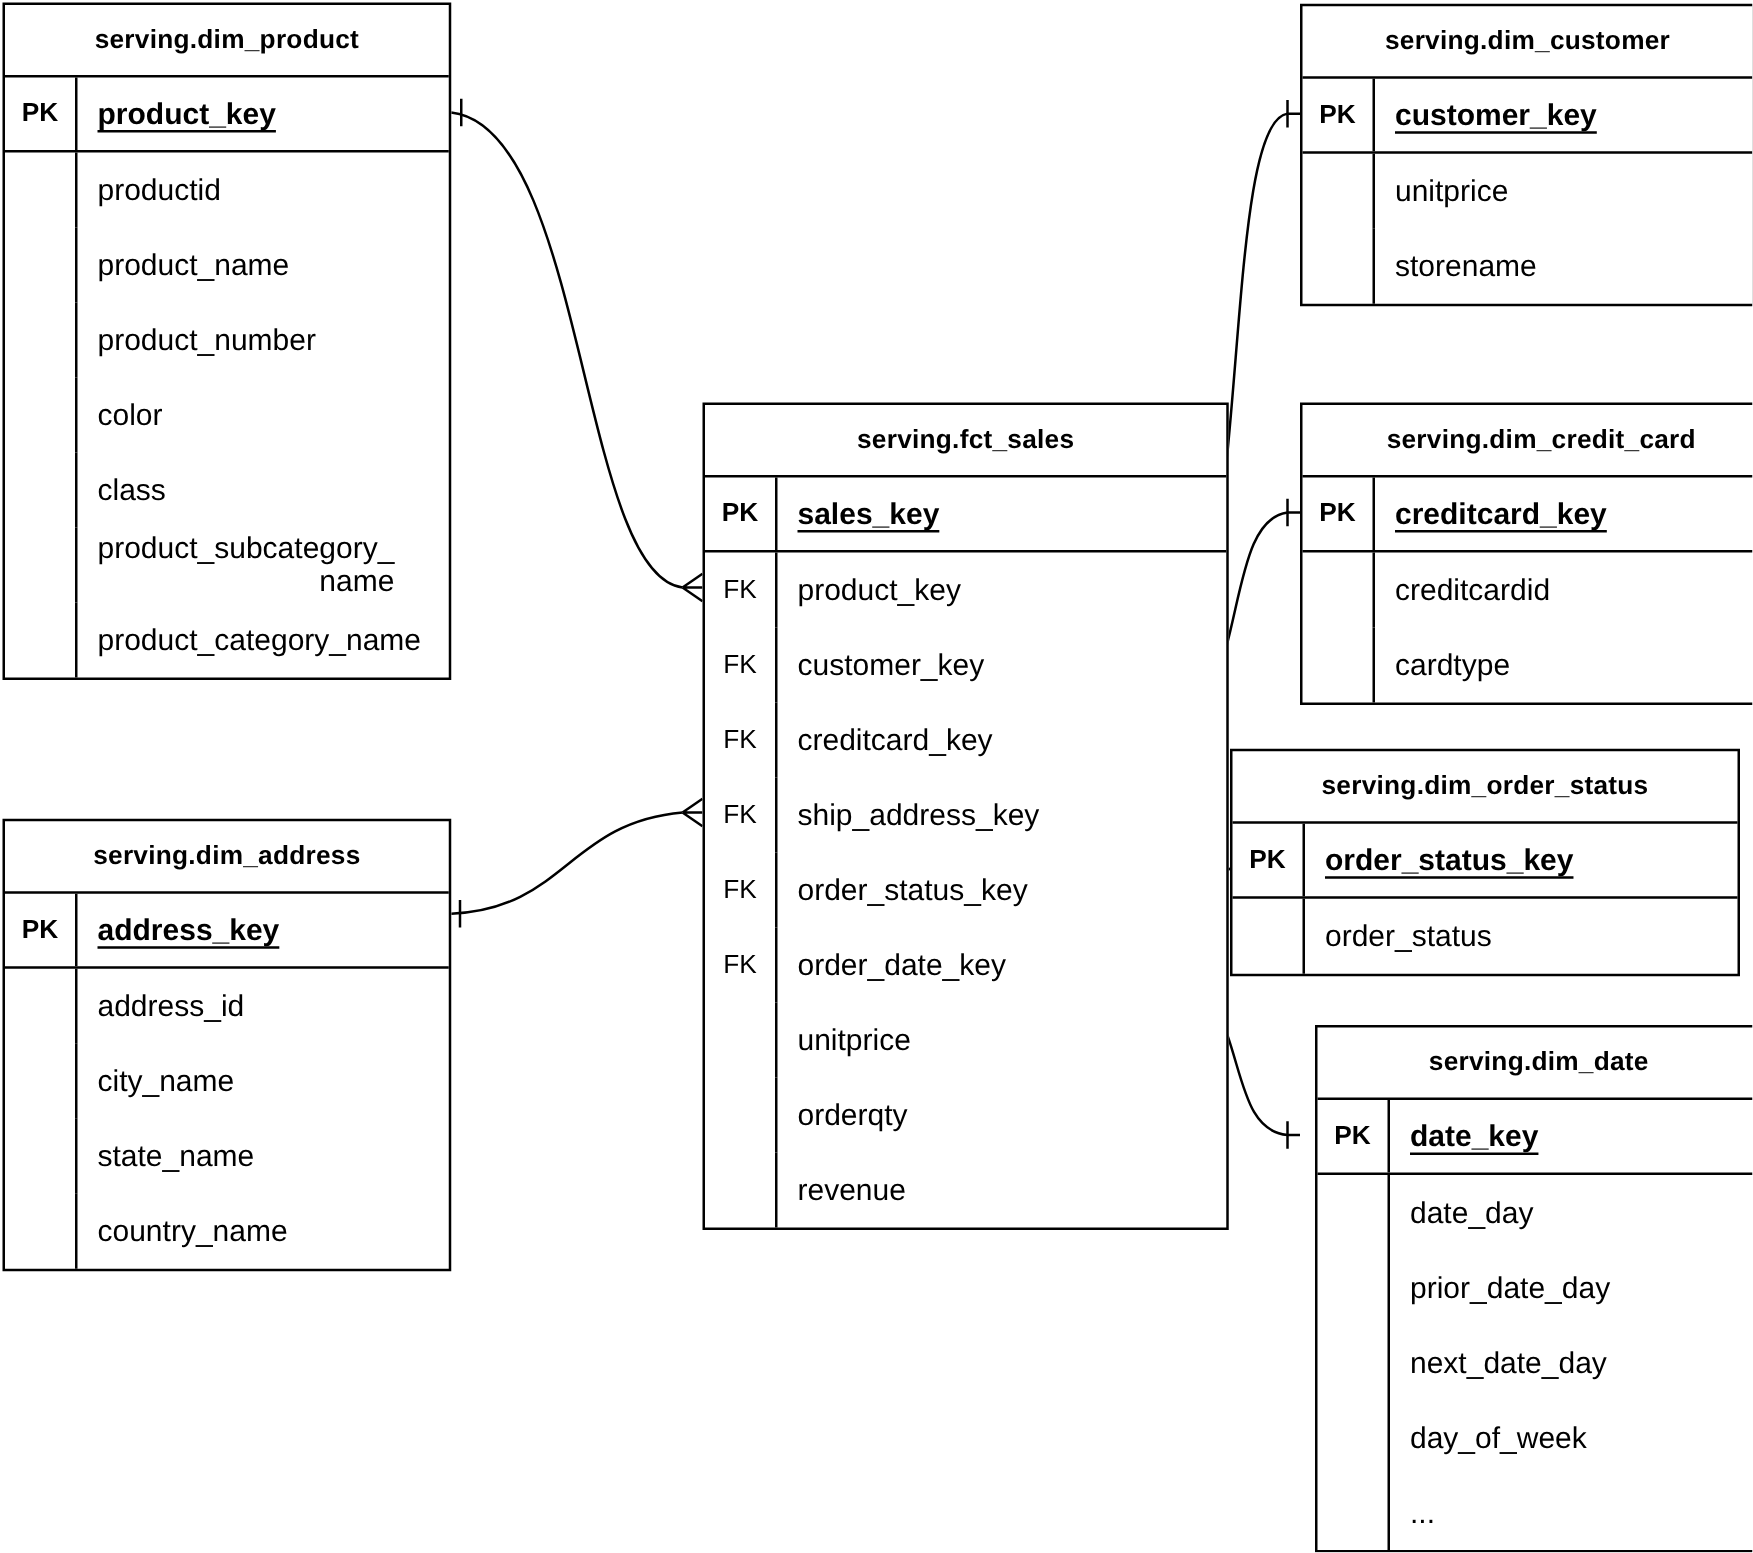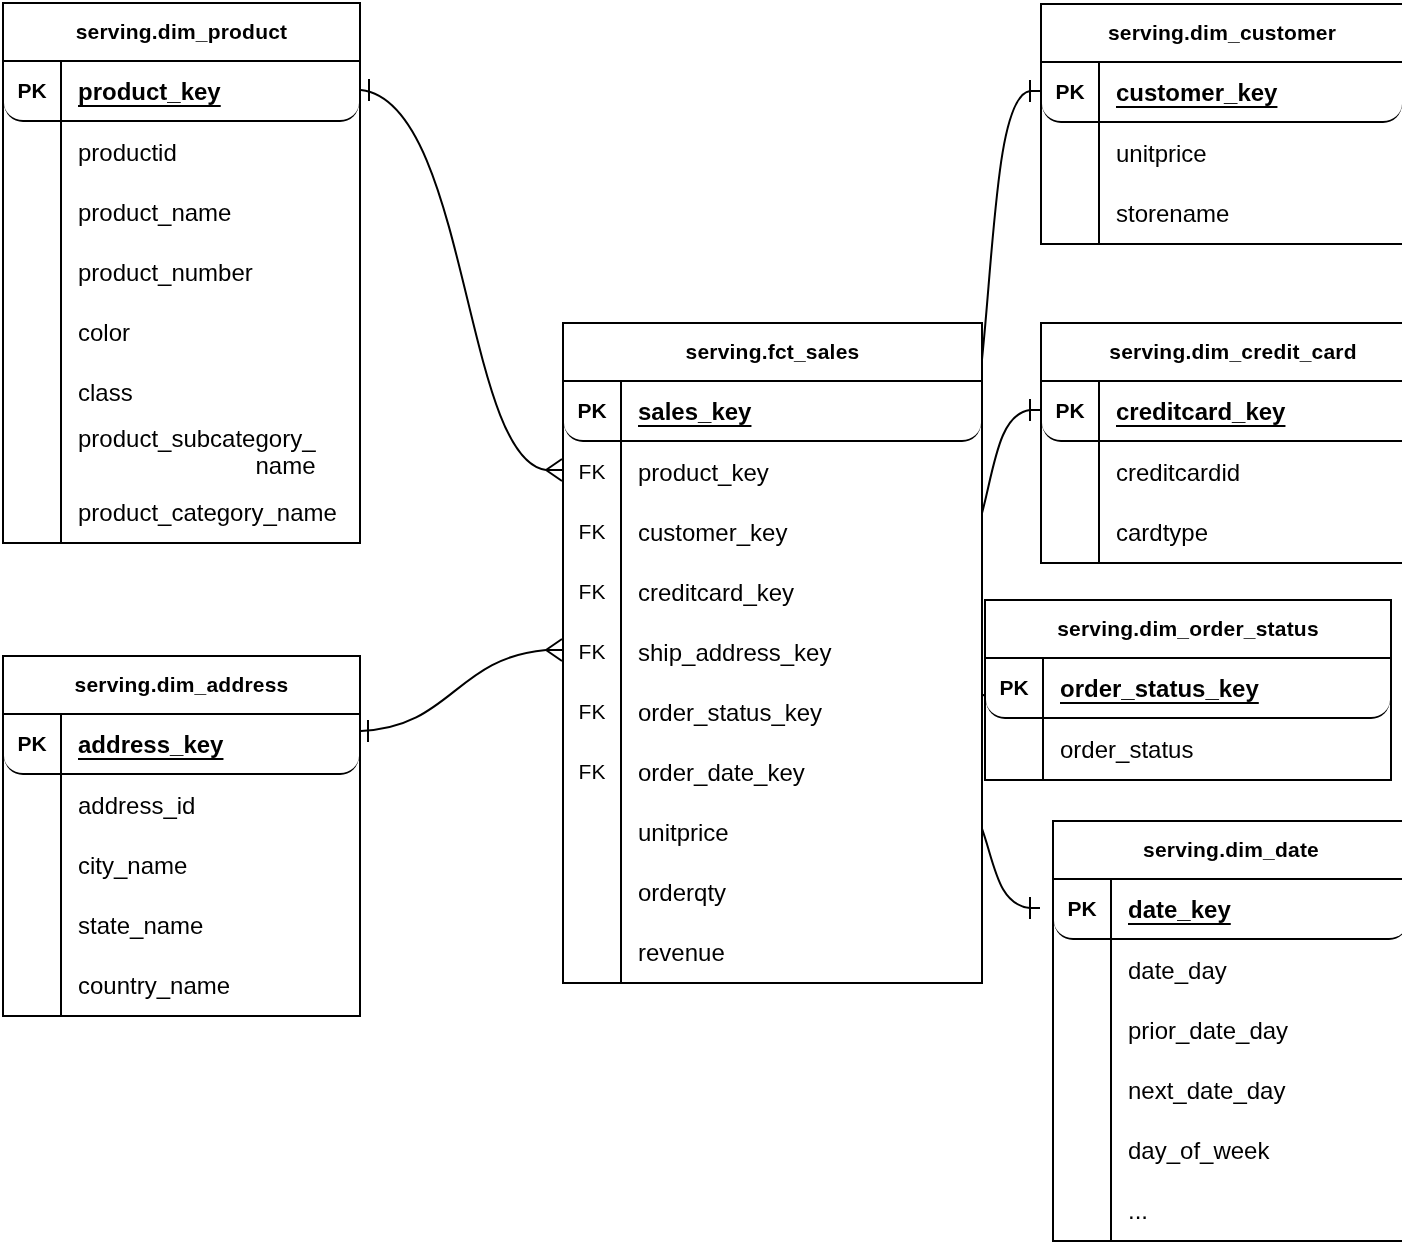--- a/index.html
+++ b/index.html
@@ -30,21 +30,21 @@
   .t-title {
     height: 58px;
     border-bottom: 2px solid #000;
     display: flex;
     align-items: center;
     justify-content: center;
     font-weight: bold;
     font-size: 21px;
     letter-spacing: 0.2px;
   }
-  .row { display: flex; height: 60px; border-radius: 19px; }
+  .row { display: flex; height: 60px; }
   .kcol {
     flex: 0 0 58px;
     width: 58px;
     border-right: 2px solid #000;
     display: flex;
     align-items: center;
     justify-content: center;
     font-size: 21px;
   }
   .ncol {

